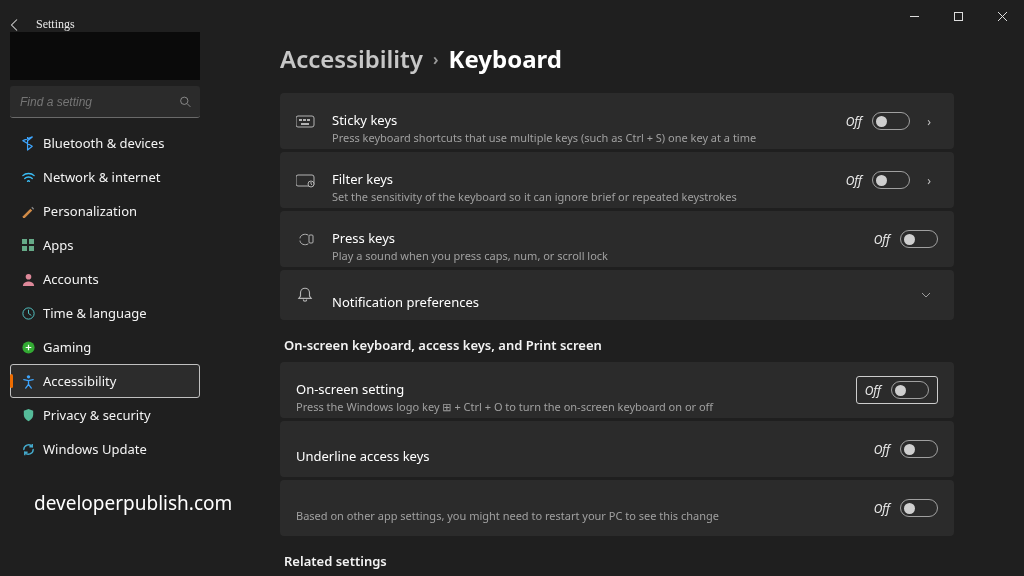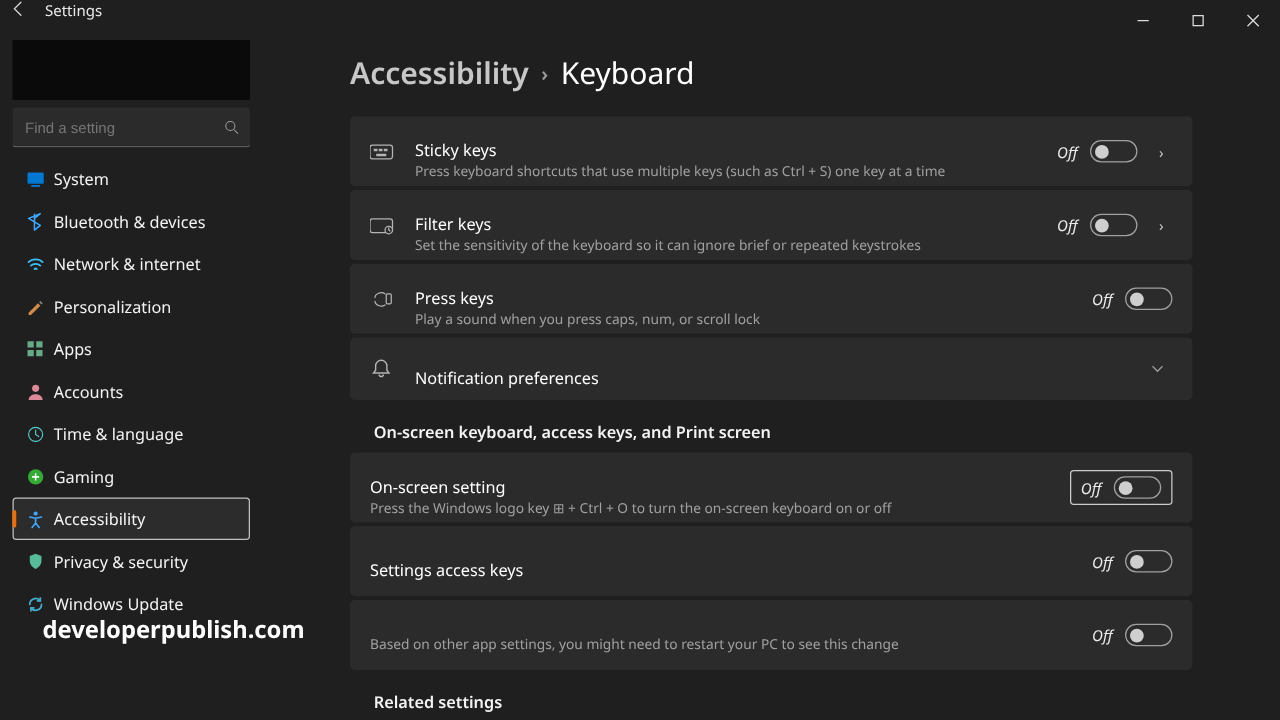--- a/index.html
+++ b/index.html
@@ -4,22 +4,23 @@
 <style>
   * { box-sizing: border-box; margin: 0; padding: 0; }
   html, body {
     width: 1024px; height: 576px; overflow: hidden;
     background: #1f1f1f; color: #fff;
     font-family: "Segoe UI", system-ui, sans-serif;
     font-size: 12px;
   }
   
   .titlebar {
-    height: 32px; display: flex; align-items: flex-start;
+    height: 32px; display: flex; align-items: flex-end;
     padding-left: 8px;
+    font-family: Liberation Serif, serif;
   }
   .titlebar .back { width: 28px; text-align: center; opacity: .8; }
   .titlebar .title { font-size: 12px; opacity: .9; }
   .win-controls { margin-left: auto; display: flex; }
   .win-controls div {
     width: 44px; height: 32px; display: flex;
     align-items: center; justify-content: center; opacity: .85;
   }
   
   .app { display: flex; height: calc(576px - 32px); }
@@ -27,21 +28,21 @@
   .user-block {
     height: 48px; background: #0a0a0a; margin-bottom: 6px;
   }
   .search {
     position: relative; height: 32px; margin-bottom: 8px;
     background: #2b2b2b; border-radius: 3px;
     border-bottom: 1px solid #6a6a6a;
   }
   .search input {
     width: 100%; height: 100%; background: transparent; border: 0;
-    outline: none; color: #fff; padding: 0 30px 0 10px; font-size: 12px;
+    outline: none; color: #fff; padding: 0 30px 0 10px; font-size: 12px; font-style: italic;
   }
   .search .s-icon {
     position: absolute; right: 8px; top: 50%; transform: translateY(-50%);
     opacity: .7;
   }
   .nav-item {
     display: flex; align-items: center; height: 34px;
     padding-left: 10px; border-radius: 3px; cursor: default;
     border: 1px solid transparent; position: relative;
   }
@@ -55,21 +56,21 @@
     width: 3px; background: #ef6c00; border-radius: 2px;
   }
   
   .main { flex: 1; padding: 10px 70px 0 70px; overflow: hidden; }
   .breadcrumb {
     font-size: 24px; font-weight: 600; display: flex; align-items: center;
     gap: 10px; margin-bottom: 18px;
   }
   .breadcrumb .parent { opacity: .75; font-weight: 600; }
   .breadcrumb .chev { opacity: .55; font-size: 16px; }
-  .breadcrumb .current { font-weight: 400; }
+  .breadcrumb .current { font-weight: 700; }
   .card {
     background: #2b2b2b; border-radius: 4px; height: 56px;
     display: flex; align-items: center; padding: 0 16px;
     margin-bottom: 3px;
   }
   .card.expandable { height: 50px; }
   .card .c-icon { width: 36px; opacity: .85; }
   .card .c-text { flex: 1; margin-top: 14px; }
   .card .c-title { font-size: 13px; }
   .card .c-desc { font-size: 11px; color: #a0a0a0; margin-top: 1px; }
@@ -78,22 +79,22 @@
   .toggle {
     width: 38px; height: 18px; border: 1px solid #a0a0a0;
     border-radius: 9px; position: relative;
   }
   .toggle::after {
     content: ""; position: absolute; width: 11px; height: 11px;
     border-radius: 50%; background: #cfcfcf; top: 2.5px; left: 3px;
   }
   .togglewrap.focus { border: 1px solid #ccc; border-radius: 3px; padding: 4px 8px; display: flex; align-items: center; }
   .togglewrap { display: flex; align-items: center; font-style: italic; }
-  .section-title { font-size: 13px; font-weight: 600; margin: 16px 0 8px 19px; opacity: .95; }
-  .wm { position: fixed; left: 34px; bottom: 60px; font-size: 19px; font-weight: 700; }
+  .section-title { font-size: 13px; font-weight: 600; margin: 16px 0 8px 4px; opacity: .95; }
+  .wm { position: fixed; left: 34px; bottom: 60px; font-size: 19px; font-weight: 400; }
   svg { display: block; }
 </style>
 </head>
 <body>
 
 <div class="titlebar">
   <div class="back">
     <svg width="14" height="14" viewBox="0 0 16 16">
         <path d="M10 2 4 8l6 6" stroke="#fff" stroke-width="1.2" fill="none" stroke-linecap="round"></path>
       </svg>
@@ -127,29 +128,20 @@
       <span class="s-icon">
         <svg width="13" height="13" viewBox="0 0 16 16">
             <circle cx="6.5" cy="6.5" r="4.5" stroke="#ccc" fill="none"></circle>
             <path d="M10.2 10.2 14 14" stroke="#ccc"></path>
           </svg>
       </span>
     </div>
 
     <div class="nav-item">
       <span class="ico">
-          <svg width="15" height="15">
-            <rect x="1" y="2" width="13" height="9" rx="1" fill="#0078d4"></rect>
-            <rect x="4" y="12" width="7" height="1.5" fill="#0078d4"></rect>
-          </svg>
-        </span>
-      <span class="lbl">System</span>
-    </div>
-    <div class="nav-item">
-      <span class="ico">
           <svg width="15" height="15" viewBox="0 0 16 16">
             <path d="M7 1v14l5-4-10-6 10-4-5 4" stroke="#3ea6ff" stroke-width="1.3" fill="none" stroke-linejoin="round"></path>
           </svg>
         </span>
       <span class="lbl">Bluetooth &amp; devices</span>
     </div>
     <div class="nav-item">
       <span class="ico">
           <svg width="15" height="15" viewBox="0 0 16 16">
             <path d="M2 6c3-3 9-3 12 0M4 9c2-2 6-2 8 0M7 12c.7-.7 1.3-.7 2 0" stroke="#3abff8" stroke-width="1.5" fill="none" stroke-linecap="round"></path>
@@ -320,21 +312,21 @@
         <div class="c-desc">Press the Windows logo key ⊞ + Ctrl + O to turn the on-screen keyboard on or off</div>
       </div>
       <div class="togglewrap focus">
           <span class="state">Off</span>
           <div class="toggle"></div>
         </div>
     </div>
 
     <div class="card">
       <div class="c-text">
-        <div class="c-title">Settings access keys</div>
+        <div class="c-title">Underline access keys</div>
       </div>
       <div class="togglewrap">
           <span class="state">Off</span>
           <div class="toggle"></div>
         </div>
     </div>
 
     <div class="card">
       <div class="c-text">
         <div class="c-desc">Based on other app settings, you might need to restart your PC to see this change</div>

